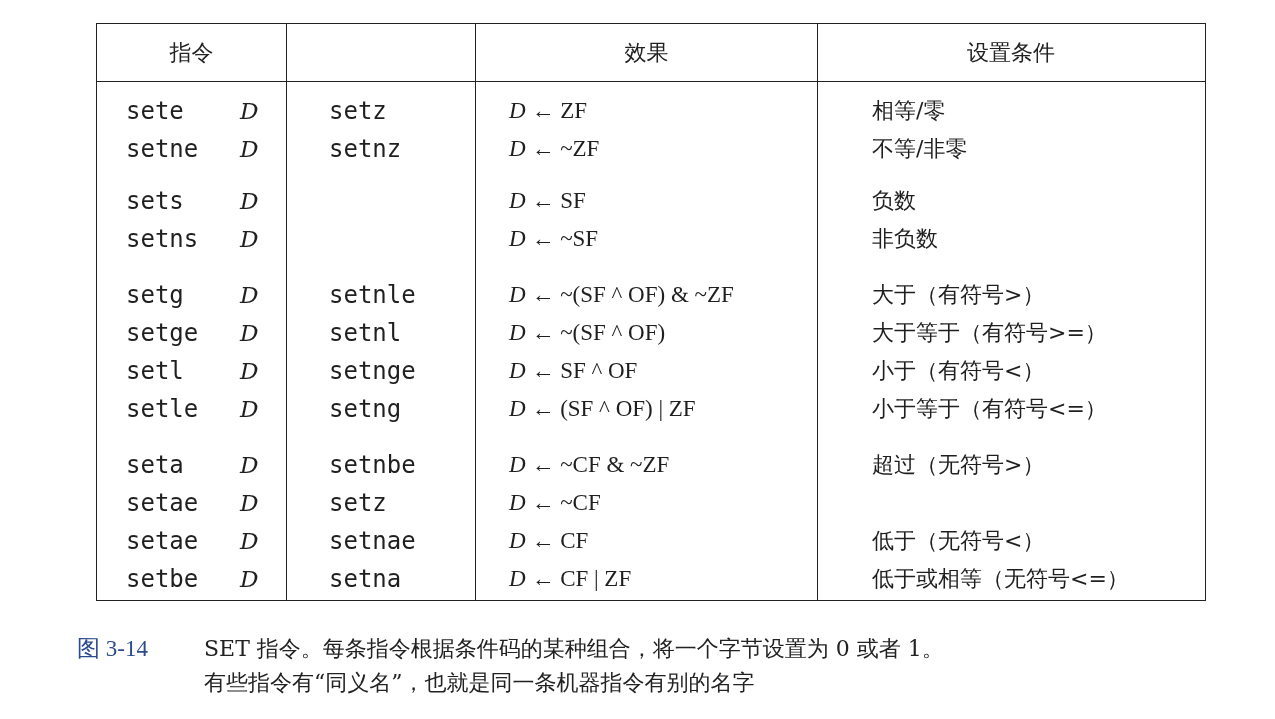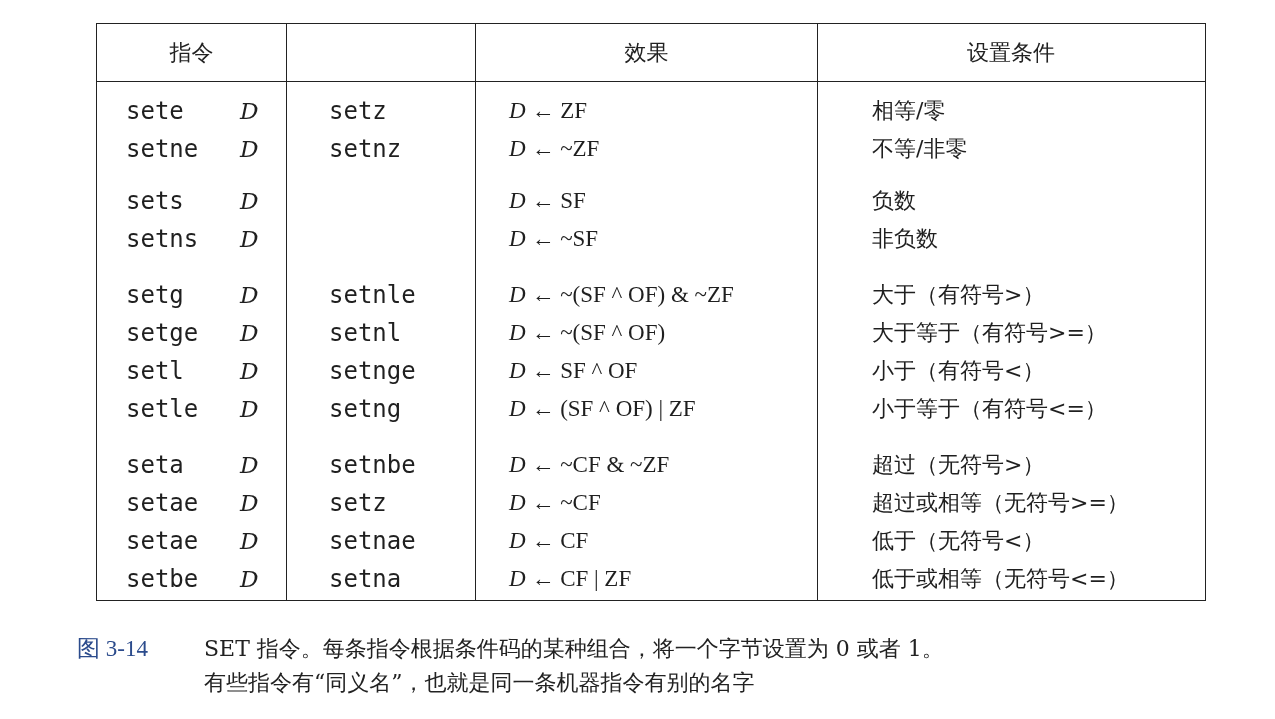--- a/index.html
+++ b/index.html
@@ -184,21 +184,20 @@
         <span class="cell ital" style="left:143px">D</span>
         <span class="cell mono" style="left:232px">setnbe</span>
         <span class="cell effect" style="left:412px"><span class="d">D</span> <span>←</span> <span>~CF &amp; ~ZF</span></span>
         <span class="cell cond" style="left:775px">超过（无符号&gt;）</span>
       </div>
       <div class="row" style="top: 460px;">
         <span class="cell mono" style="left:29px">setae</span>
         <span class="cell ital" style="left:143px">D</span>
         <span class="cell mono" style="left:232px">setz</span>
         <span class="cell effect" style="left:412px"><span class="d">D</span> <span>←</span> <span>~CF</span></span>
-        <span class="cell cond" style="left:775px">超过或相等（无符号&gt;=）</span>
       </div>
       <div class="row" style="top: 498px;">
         <span class="cell mono" style="left:29px">setae</span>
         <span class="cell ital" style="left:143px">D</span>
         <span class="cell mono" style="left:232px">setnae</span>
         <span class="cell effect" style="left:412px"><span class="d">D</span> <span>←</span> <span>CF</span></span>
         <span class="cell cond" style="left:775px">低于（无符号&lt;）</span>
       </div>
       <div class="row" style="top: 536px;">
         <span class="cell mono" style="left:29px">setbe</span>

